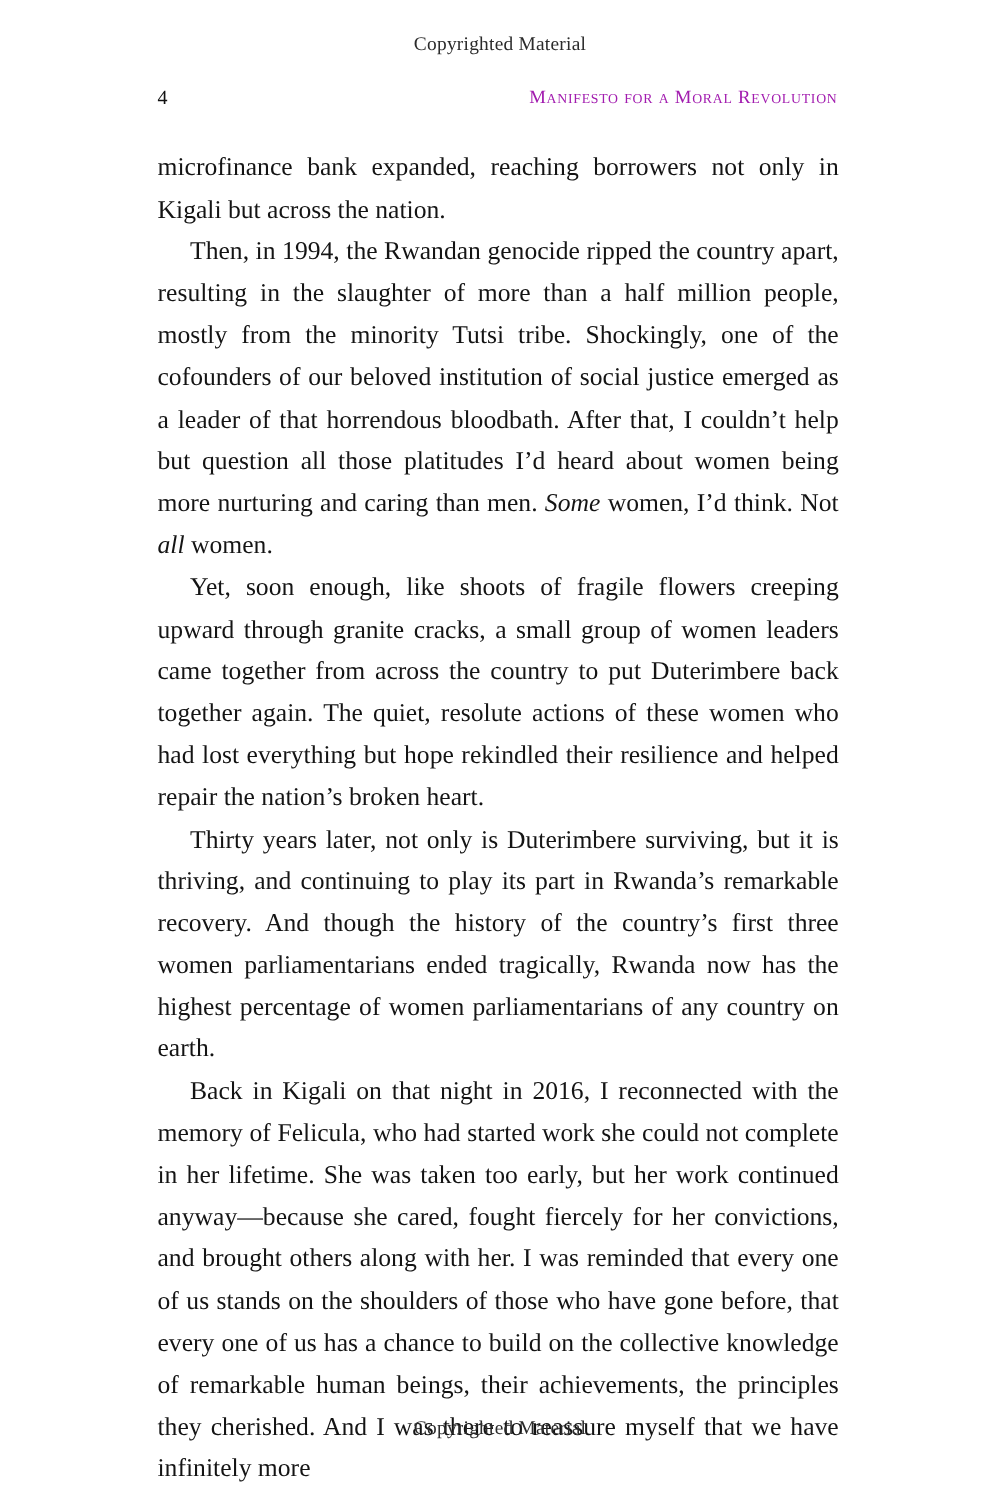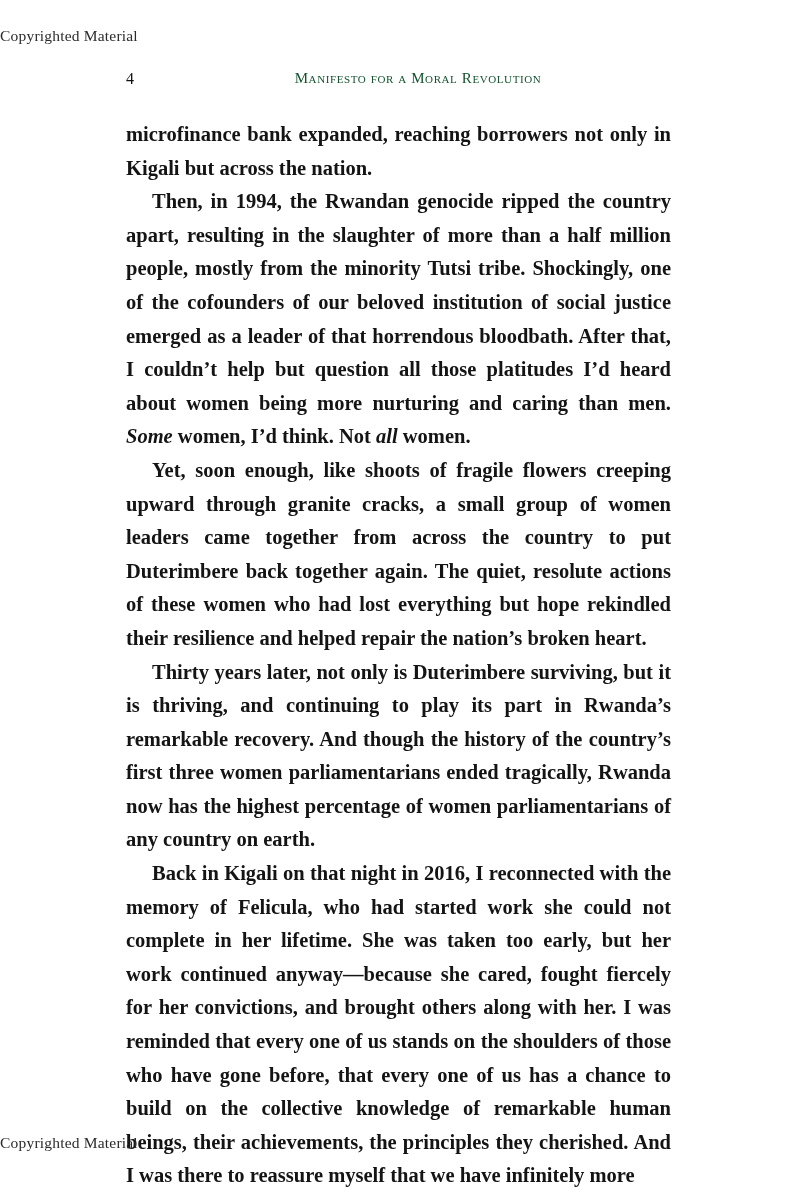--- a/index.html
+++ b/index.html
@@ -18,20 +18,21 @@
   .page {
     position: relative;
     width: 800px;
     height: 1202px;
     box-sizing: border-box;
   }
   .watermark {
     position: absolute;
     left: 0;
     width: 100%;
+    text-align: center;
     font-family: "Liberation Serif", serif;
     font-size: 15.5px;
     letter-spacing: 0.2px;
     color: #2b2b2b;
   }
   .watermark-top { top: 27px; }
   .watermark-bottom { bottom: 50px; }
 
   .running-head {
     position: absolute;
@@ -46,40 +47,39 @@
     top: 0;
     font-size: 16px;
     font-family: "Liberation Serif", serif;
     color: #111;
   }
   .book-title {
     position: absolute;
     left: 0;
     right: 0;
     top: 0;
-    text-align: center;
+    text-align: right;
     font-size: 15px;
     font-variant: small-caps;
     letter-spacing: 0.6px;
-    color: #14532d;
+    color: #a21caf;
     padding-left: 40px;
   }
 
   .body-text {
     position: absolute;
     top: 118px;
     left: 126px;
     width: 545px;
     font-size: 20.5px;
     line-height: 33.6px;
     text-align: justify;
     text-justify: inter-word;
     hyphens: manual;
     color: #141414;
-    font-weight: bold;
   }
   .body-text p {
     margin: 0;
   }
   .body-text p.indent {
     text-indent: 26px;
   }
   .body-text em {
     font-style: italic;
     margin-top: 35px;

